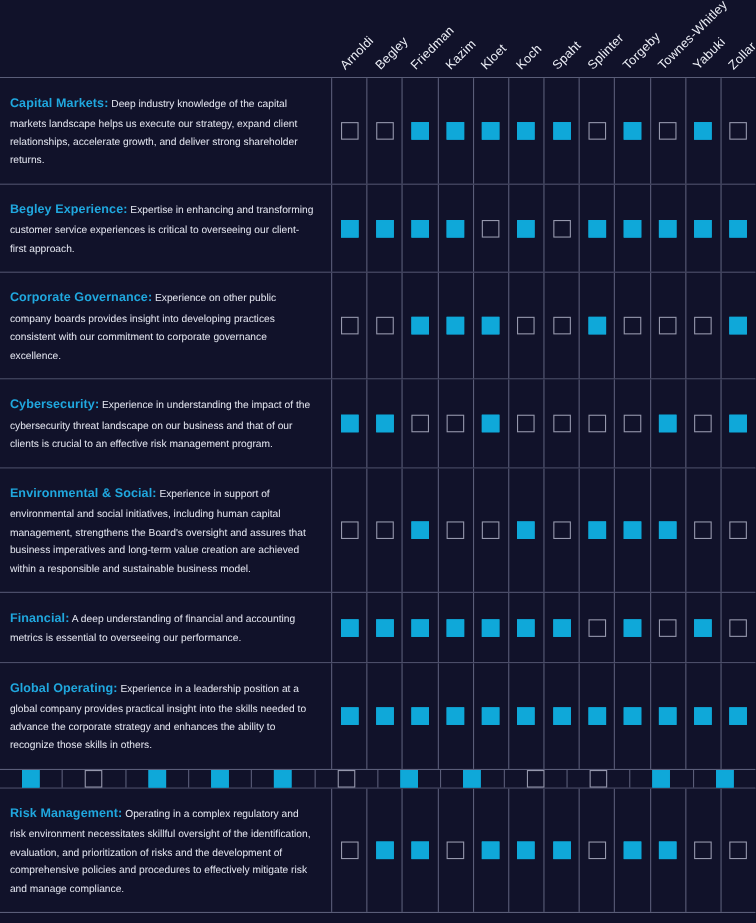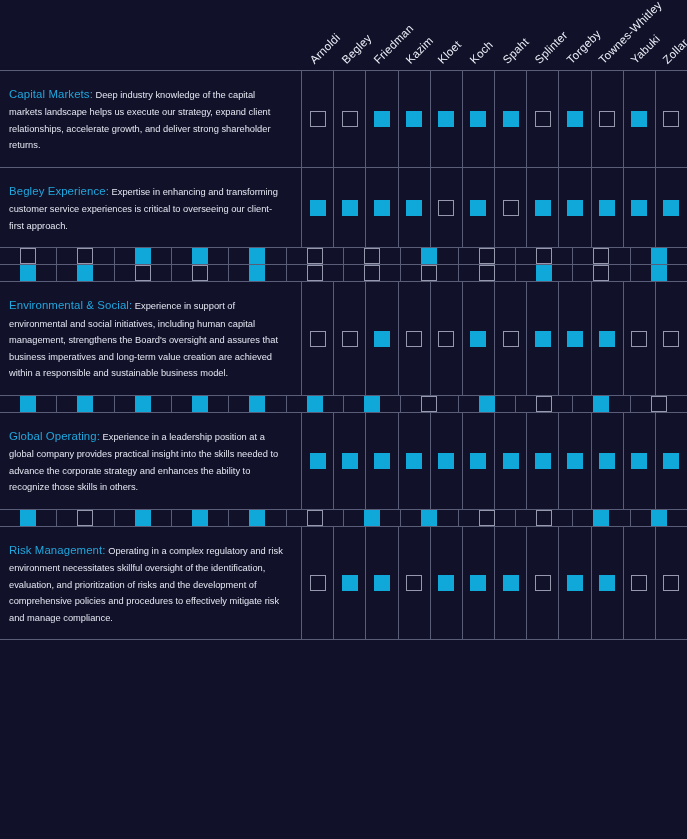--- a/index.html
+++ b/index.html
@@ -74,21 +74,21 @@
     line-height: 1.78;
     color: #e4e6f0;
     display: flex;
     align-items: center;
     border-right: 1px solid #5a5d78;
   }
   .desc-inner { width: 100%; }
   .skill-title {
     color: #20a7de;
     font-size: 11.4px;
-    font-weight: normal;
+    font-weight: bold;
     letter-spacing: 0.1px;
   }
   .skill-text {
     font-size: 9.3px;
   }
 
   .cells {
     display: flex;
     flex: 1 1 auto;
   }
@@ -220,60 +220,66 @@
           </div>
           <div class="cell">
             <div class="box on"></div>
           </div>
           <div class="cell">
             <div class="box on"></div>
           </div>
         </div>
       </div>
       <div class="row">
-        <div class="cells">
-          <div class="cell">
-            <div class="box off"></div>
-          </div>
-          <div class="cell">
-            <div class="box off"></div>
-          </div>
-          <div class="cell">
-            <div class="box on"></div>
-          </div>
-          <div class="cell">
-            <div class="box on"></div>
-          </div>
-          <div class="cell">
-            <div class="box on"></div>
-          </div>
-          <div class="cell">
-            <div class="box off"></div>
-          </div>
-          <div class="cell">
-            <div class="box off"></div>
-          </div>
-          <div class="cell">
-            <div class="box on"></div>
-          </div>
-          <div class="cell">
-            <div class="box off"></div>
-          </div>
-          <div class="cell">
-            <div class="box off"></div>
-          </div>
-          <div class="cell">
-            <div class="box off"></div>
-          </div>
-          <div class="cell">
-            <div class="box on"></div>
-          </div>
-        </div>
-      </div>
-      <div class="row">
+        <div class="desc">
+          <div class="desc-inner"><span class="skill-title">Corporate Governance:</span><span class="skill-text"> Experience on other public company boards provides insight into developing practices consistent with our commitment to corporate governance excellence.</span></div>
+        </div>
+        <div class="cells">
+          <div class="cell">
+            <div class="box off"></div>
+          </div>
+          <div class="cell">
+            <div class="box off"></div>
+          </div>
+          <div class="cell">
+            <div class="box on"></div>
+          </div>
+          <div class="cell">
+            <div class="box on"></div>
+          </div>
+          <div class="cell">
+            <div class="box on"></div>
+          </div>
+          <div class="cell">
+            <div class="box off"></div>
+          </div>
+          <div class="cell">
+            <div class="box off"></div>
+          </div>
+          <div class="cell">
+            <div class="box on"></div>
+          </div>
+          <div class="cell">
+            <div class="box off"></div>
+          </div>
+          <div class="cell">
+            <div class="box off"></div>
+          </div>
+          <div class="cell">
+            <div class="box off"></div>
+          </div>
+          <div class="cell">
+            <div class="box on"></div>
+          </div>
+        </div>
+      </div>
+      <div class="row">
+        <div class="desc">
+          <div class="desc-inner"><span class="skill-title">Cybersecurity:</span><span class="skill-text"> Experience in understanding the impact of the cybersecurity threat landscape on our business and that of our clients is crucial to an effective risk management program.</span></div>
+        </div>
         <div class="cells">
           <div class="cell">
             <div class="box on"></div>
           </div>
           <div class="cell">
             <div class="box on"></div>
           </div>
           <div class="cell">
             <div class="box off"></div>
           </div>
@@ -343,20 +349,23 @@
           </div>
           <div class="cell">
             <div class="box off"></div>
           </div>
           <div class="cell">
             <div class="box off"></div>
           </div>
         </div>
       </div>
       <div class="row">
+        <div class="desc">
+          <div class="desc-inner"><span class="skill-title">Financial:</span><span class="skill-text"> A deep understanding of financial and accounting metrics is essential to overseeing our performance.</span></div>
+        </div>
         <div class="cells">
           <div class="cell">
             <div class="box on"></div>
           </div>
           <div class="cell">
             <div class="box on"></div>
           </div>
           <div class="cell">
             <div class="box on"></div>
           </div>

